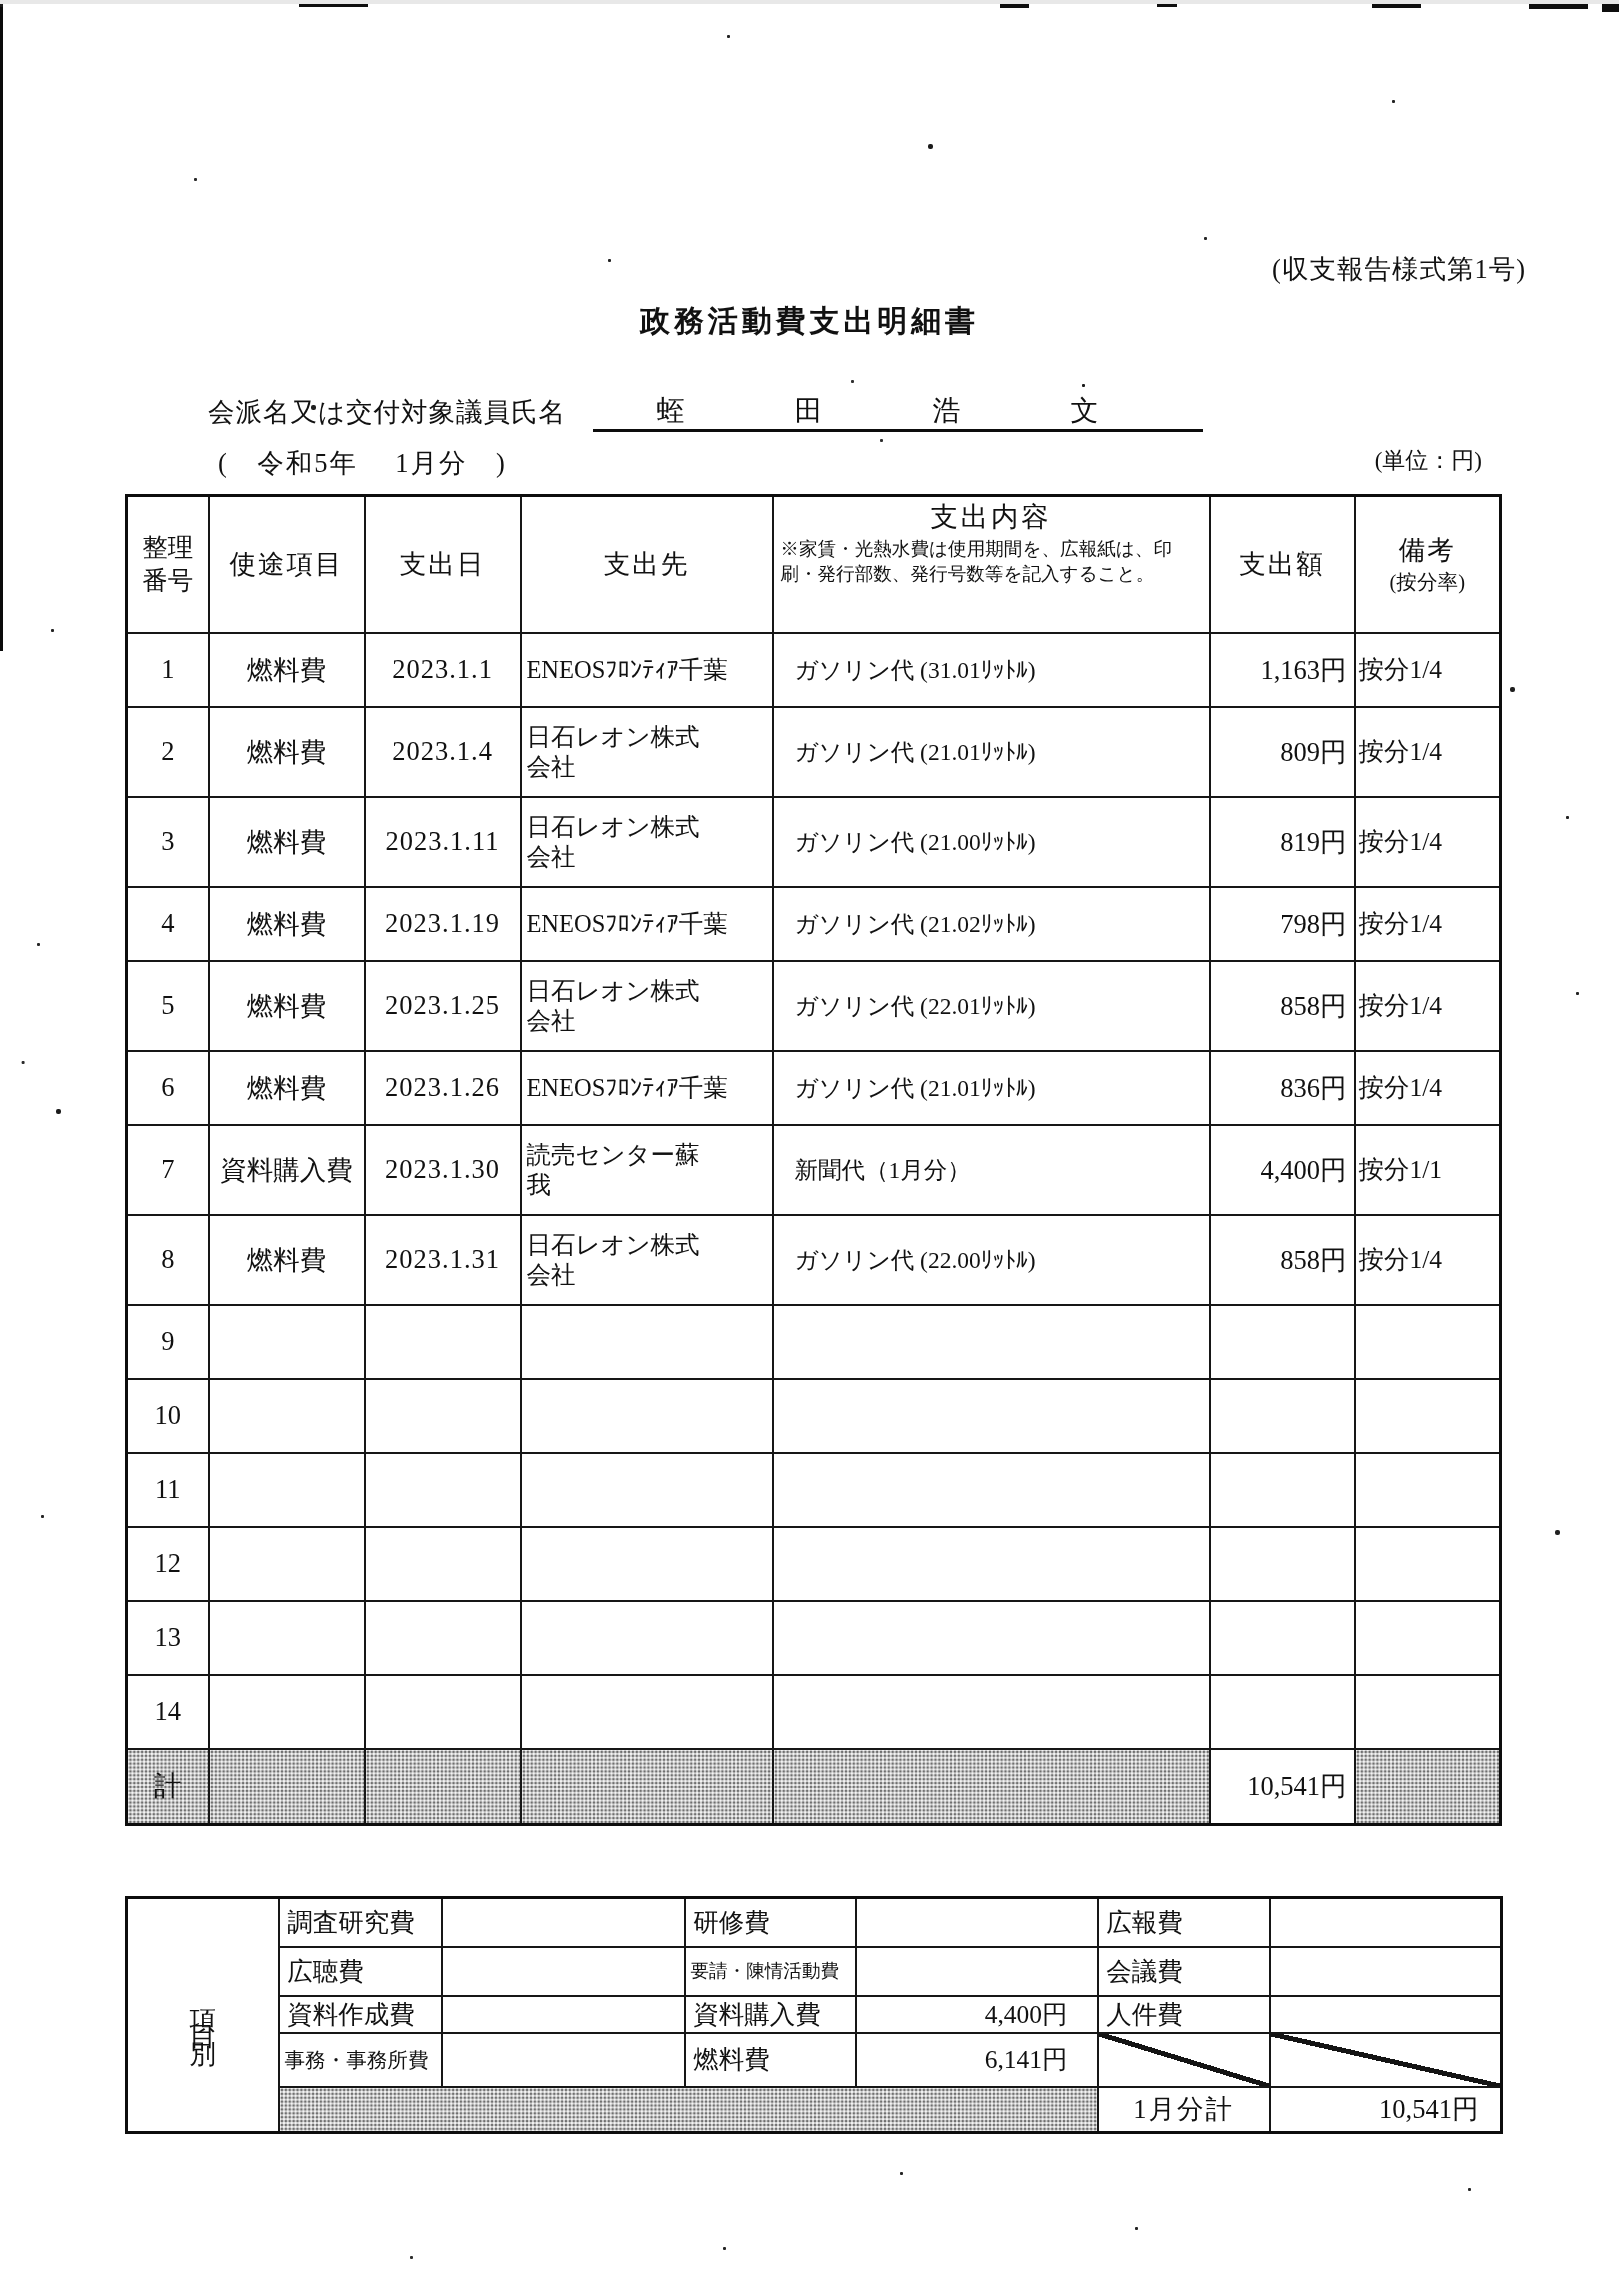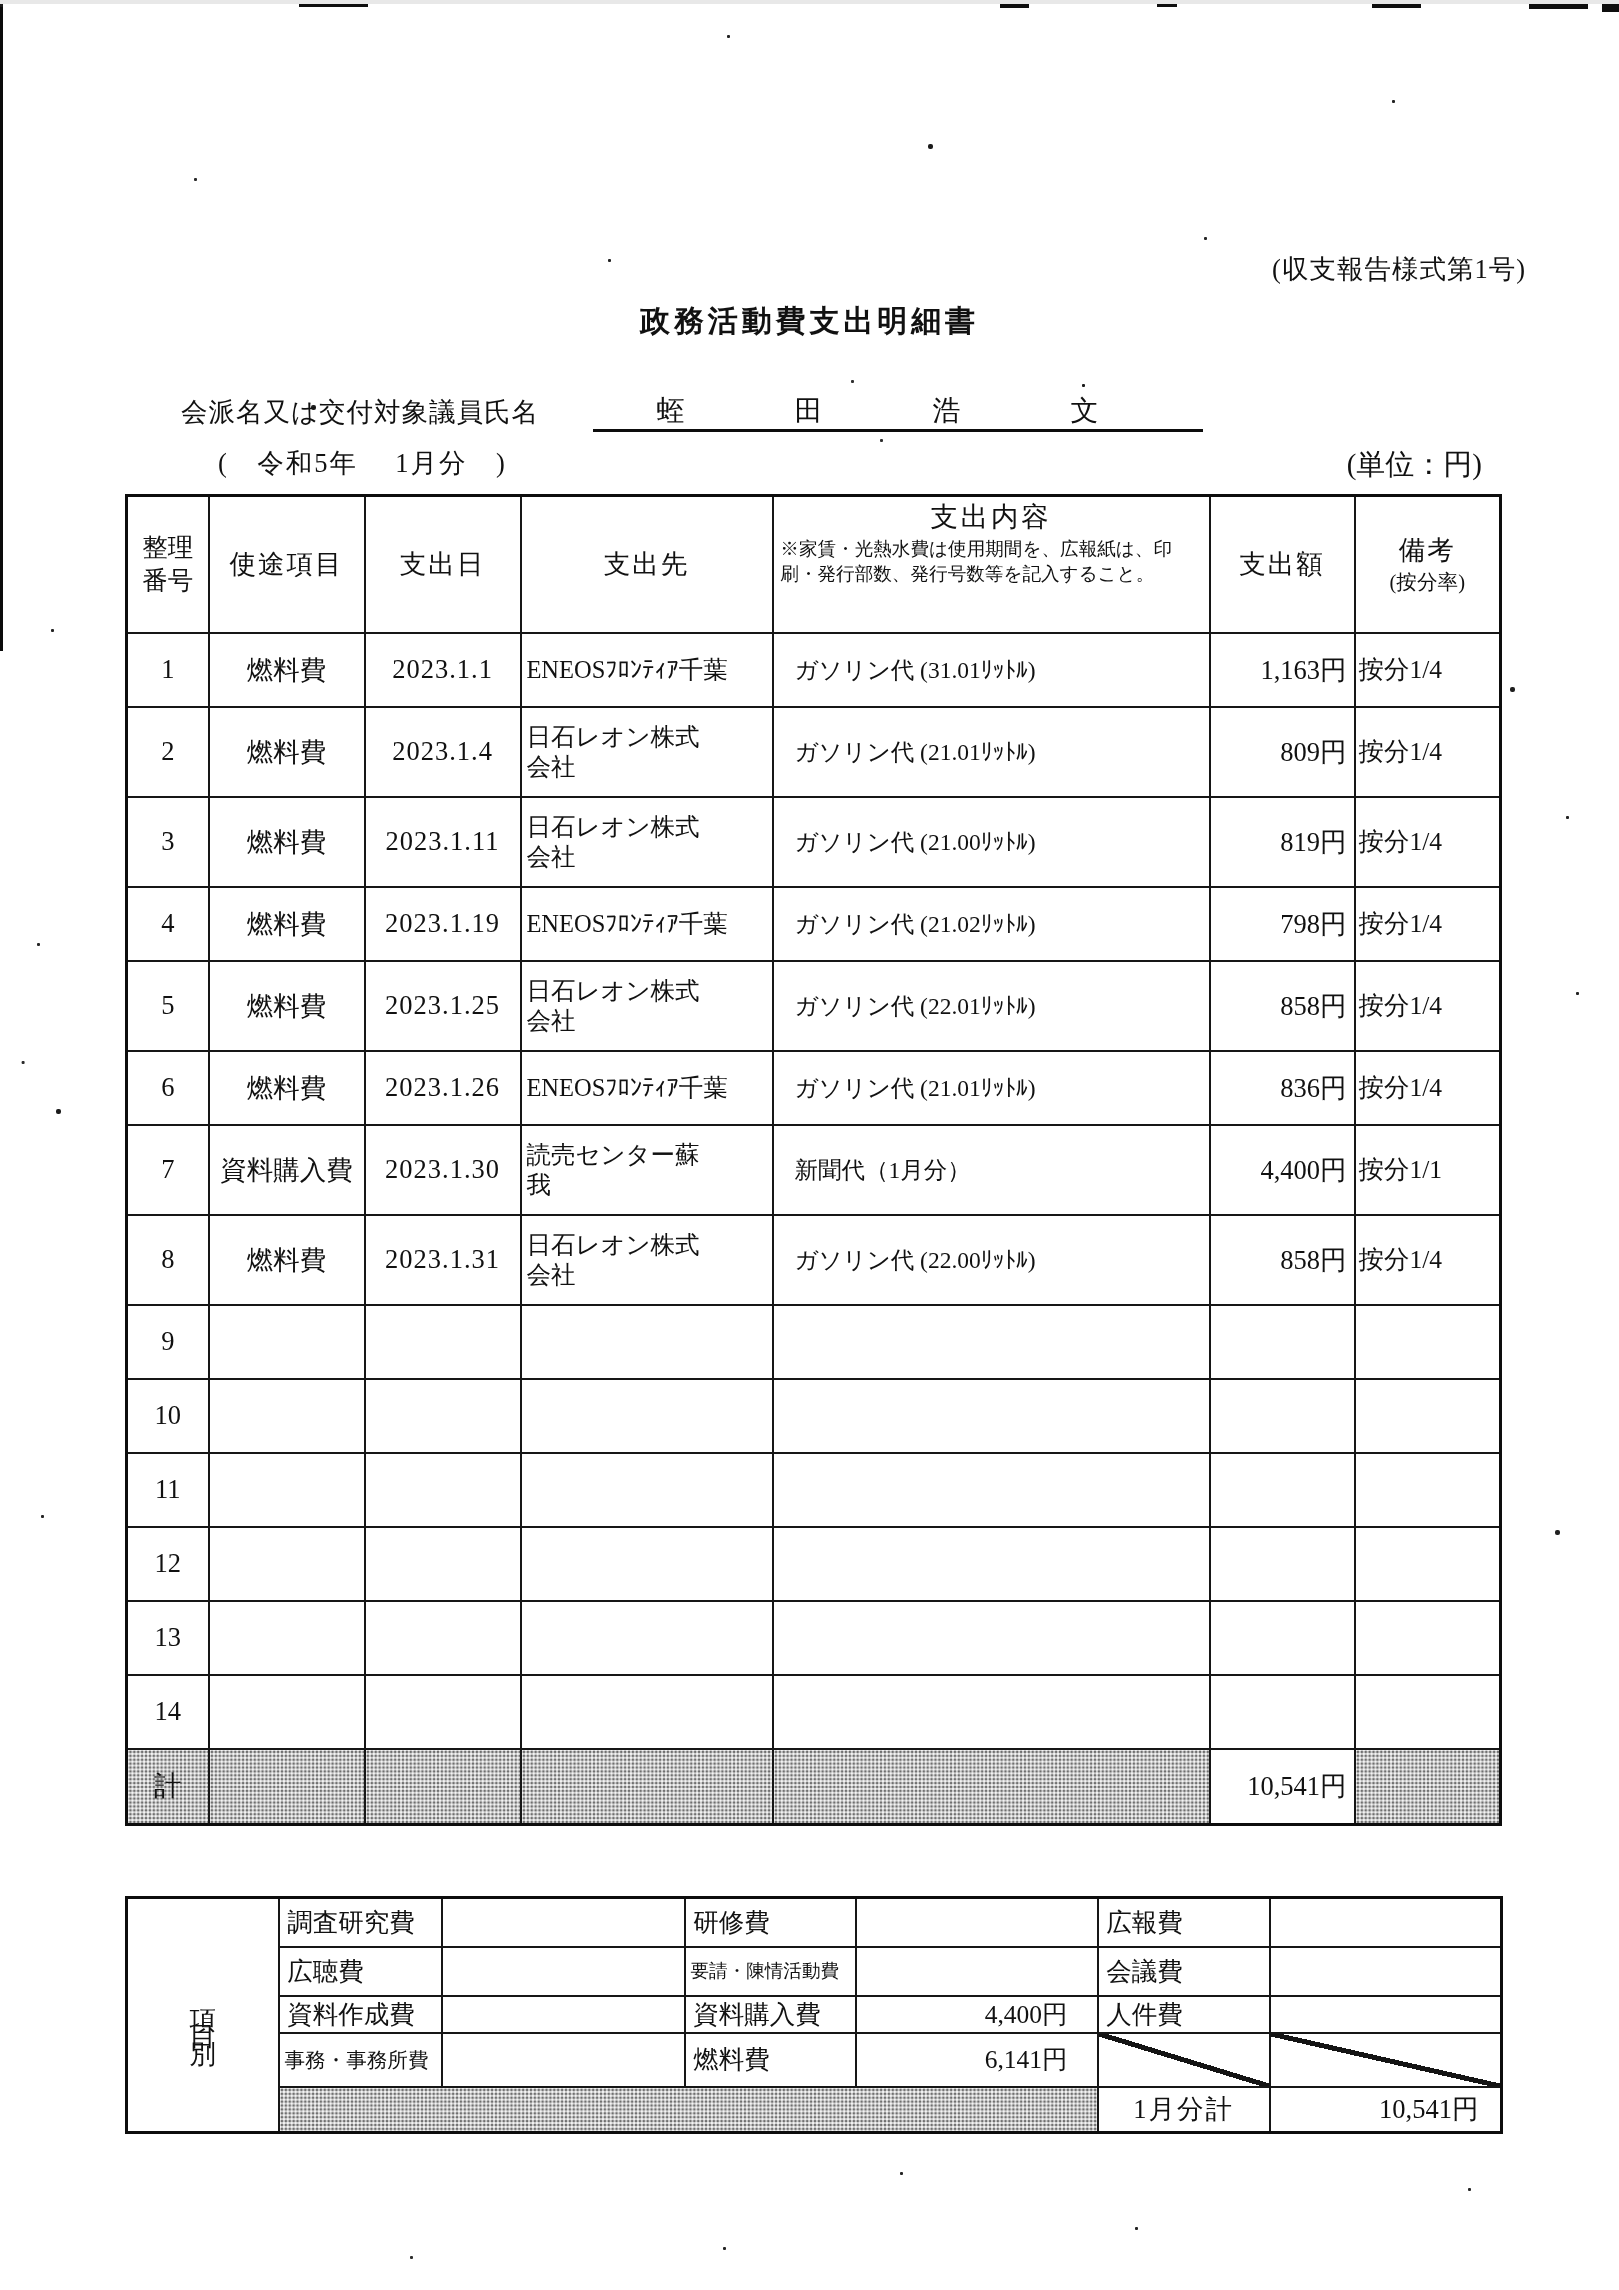--- a/index.html
+++ b/index.html
@@ -5,25 +5,25 @@
   html,body{margin:0;padding:0;background:#e8e8e8;}
   .page{
     position:relative;width:1619px;height:2291px;background:#ffffff;
     font-family:"Liberation Serif","DejaVu Serif",serif;color:#111;
     overflow:hidden;margin:4px auto;
   }
   
   .abs{position:absolute;}
   .form-number{top:247px;right:93px;font-size:26.5px;letter-spacing:1px;}
   .doc-title{top:297px;left:0;width:100%;text-align:center;font-size:30px;letter-spacing:3.9px;font-weight:bold;}
-  .name-label{top:390px;left:181px;font-size:26.5px;letter-spacing:1px;}
+  .name-label{top:390px;left:208px;font-size:26.5px;letter-spacing:1px;}
   .name-underline{top:388px;left:593px;width:610px;height:37px;border-bottom:3.9px solid #0d0d0d;text-align:center;}
   .name-value{font-size:28px;letter-spacing:41px;display:inline-block;white-space:nowrap;}
   .period{top:441px;left:218px;font-size:26.5px;letter-spacing:2px;}
-  .unit-note{top:441px;right:137px;font-size:29px;}
+  .unit-note{top:441px;right:137px;font-size:23px;}
 
   
   table{border-collapse:collapse;table-layout:fixed;position:absolute;background:#fff;}
   td{border:2px solid #161616;border-top-width:2.9px;padding:0 3.9px;overflow:hidden;vertical-align:middle;}
   .main-table{left:125px;top:490px;width:1374px;border:3.9px solid #0d0d0d;}
   .summary-table{left:125px;top:1892px;width:1374px;border:3.9px solid #0d0d0d;}
 
   
   .hrow{height:137px;}
   .h-cell{text-align:center;font-size:26.5px;letter-spacing:2px;}

